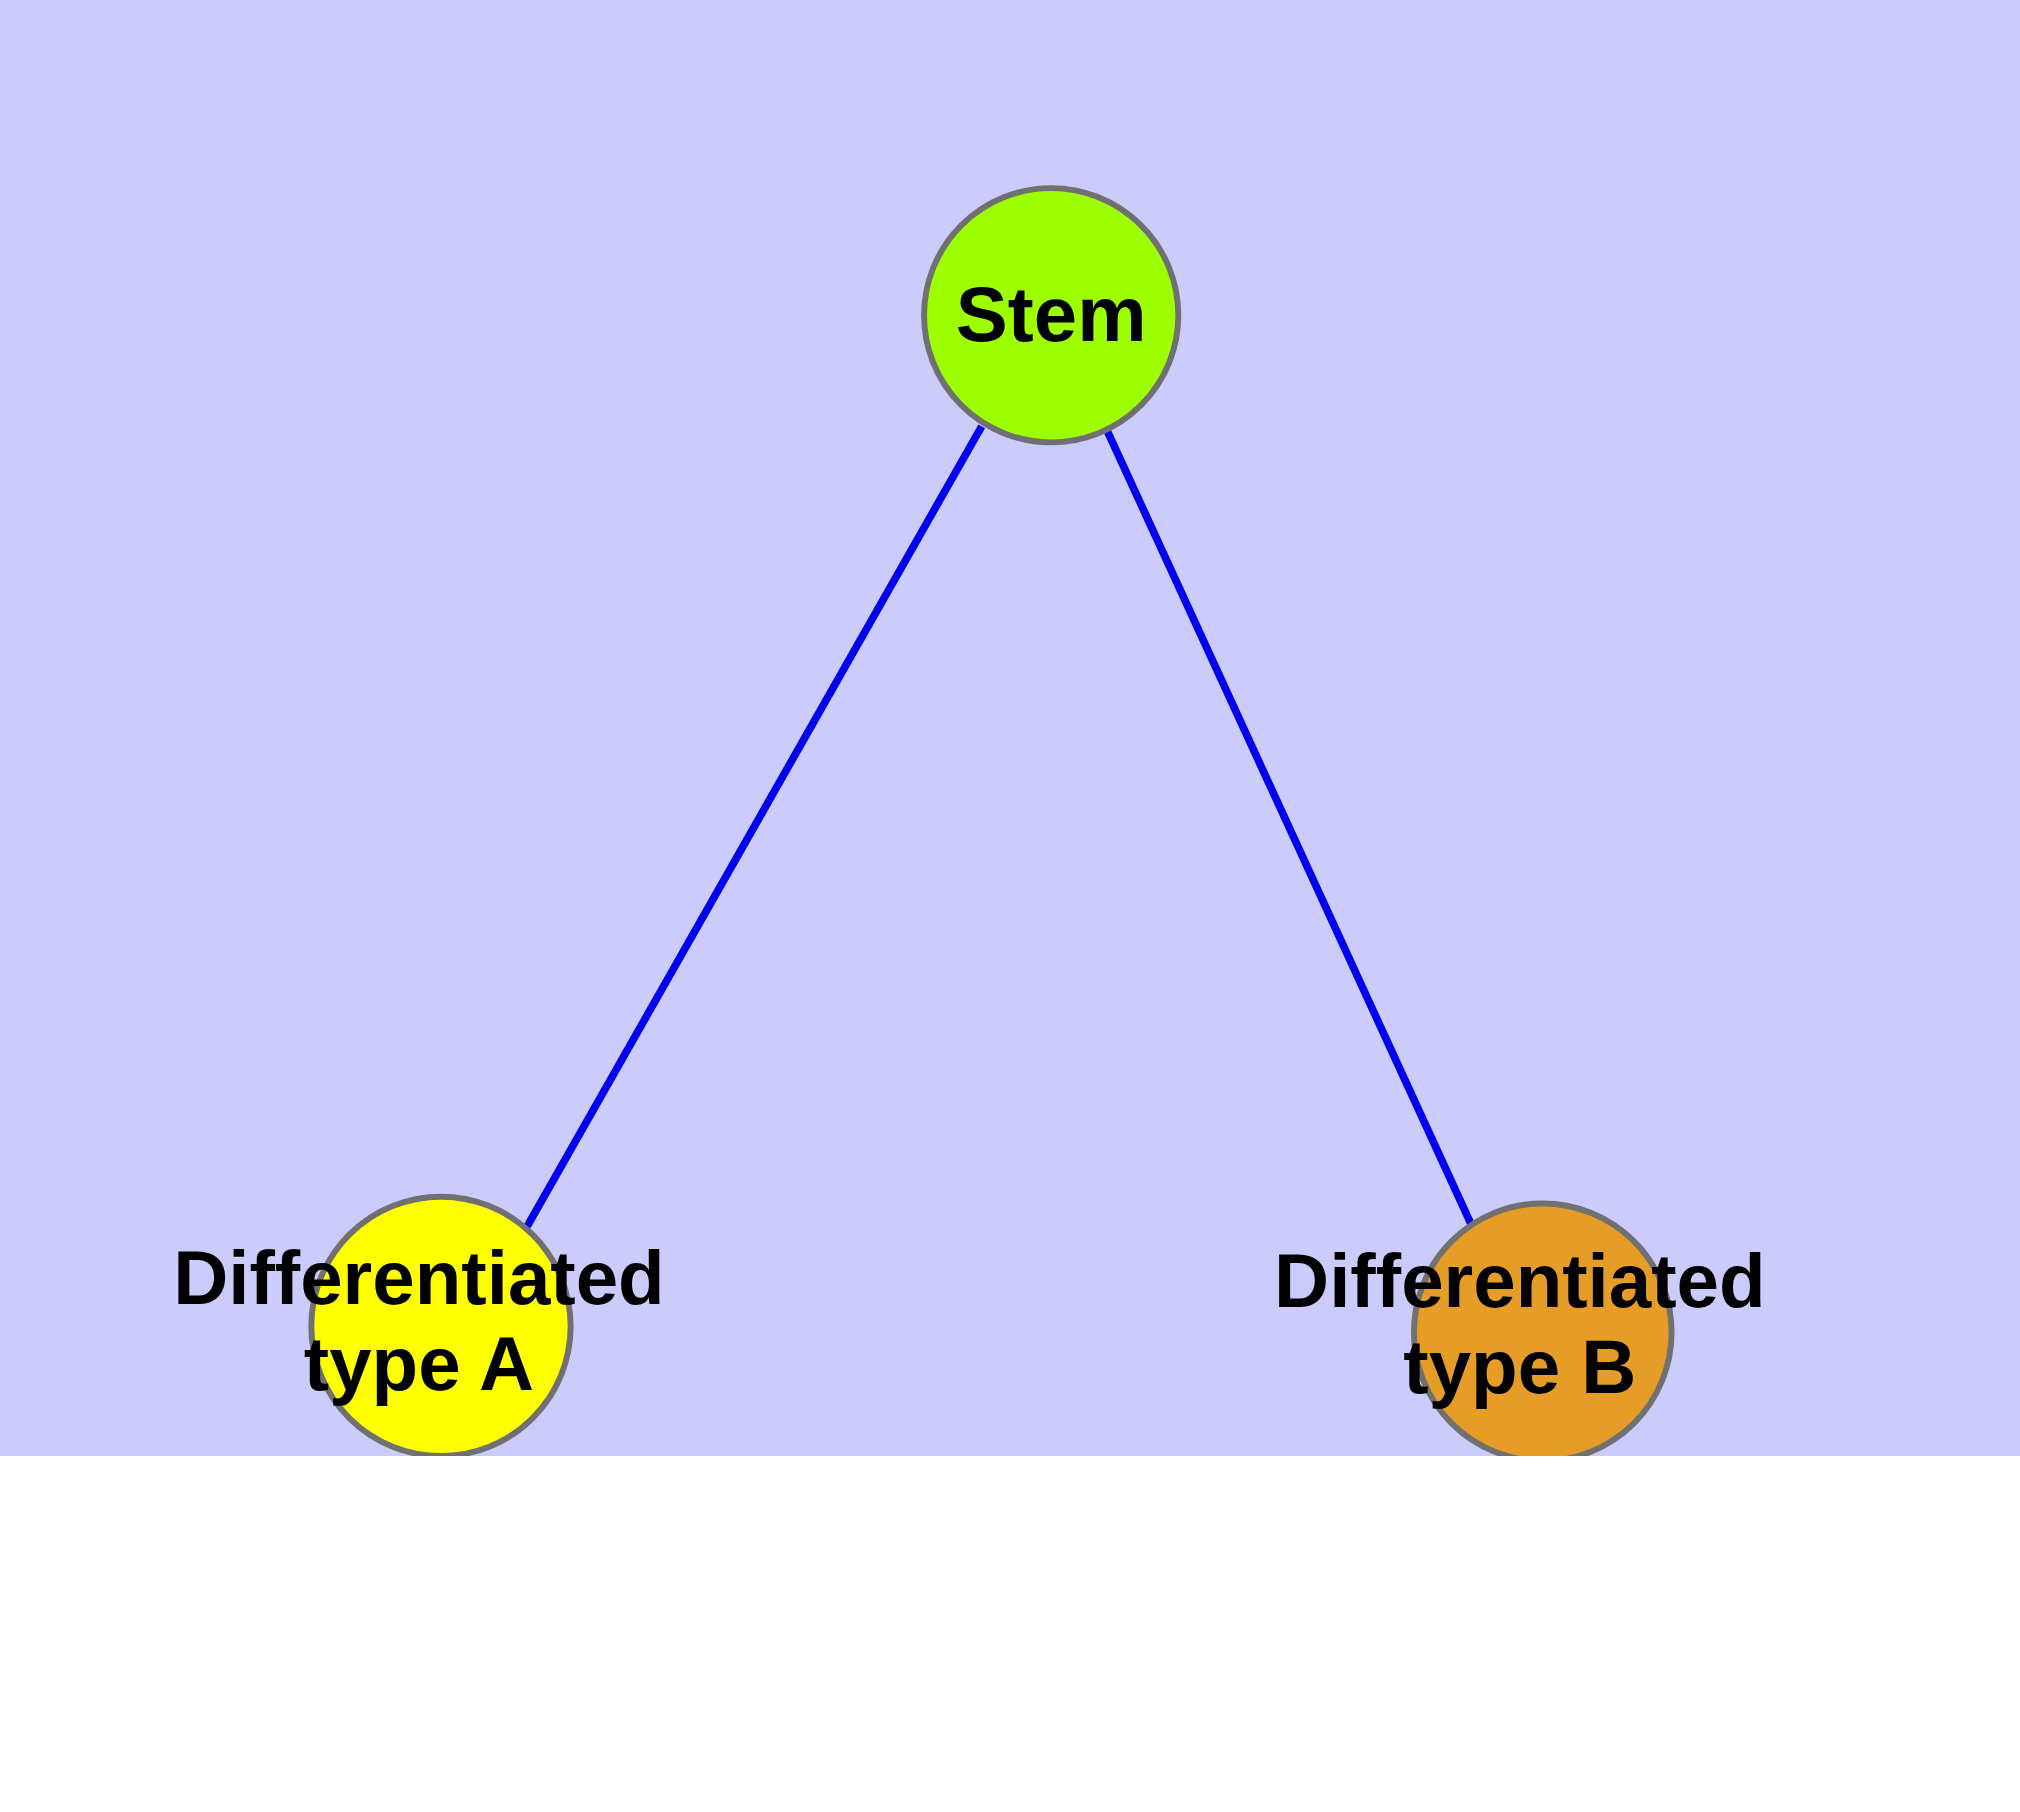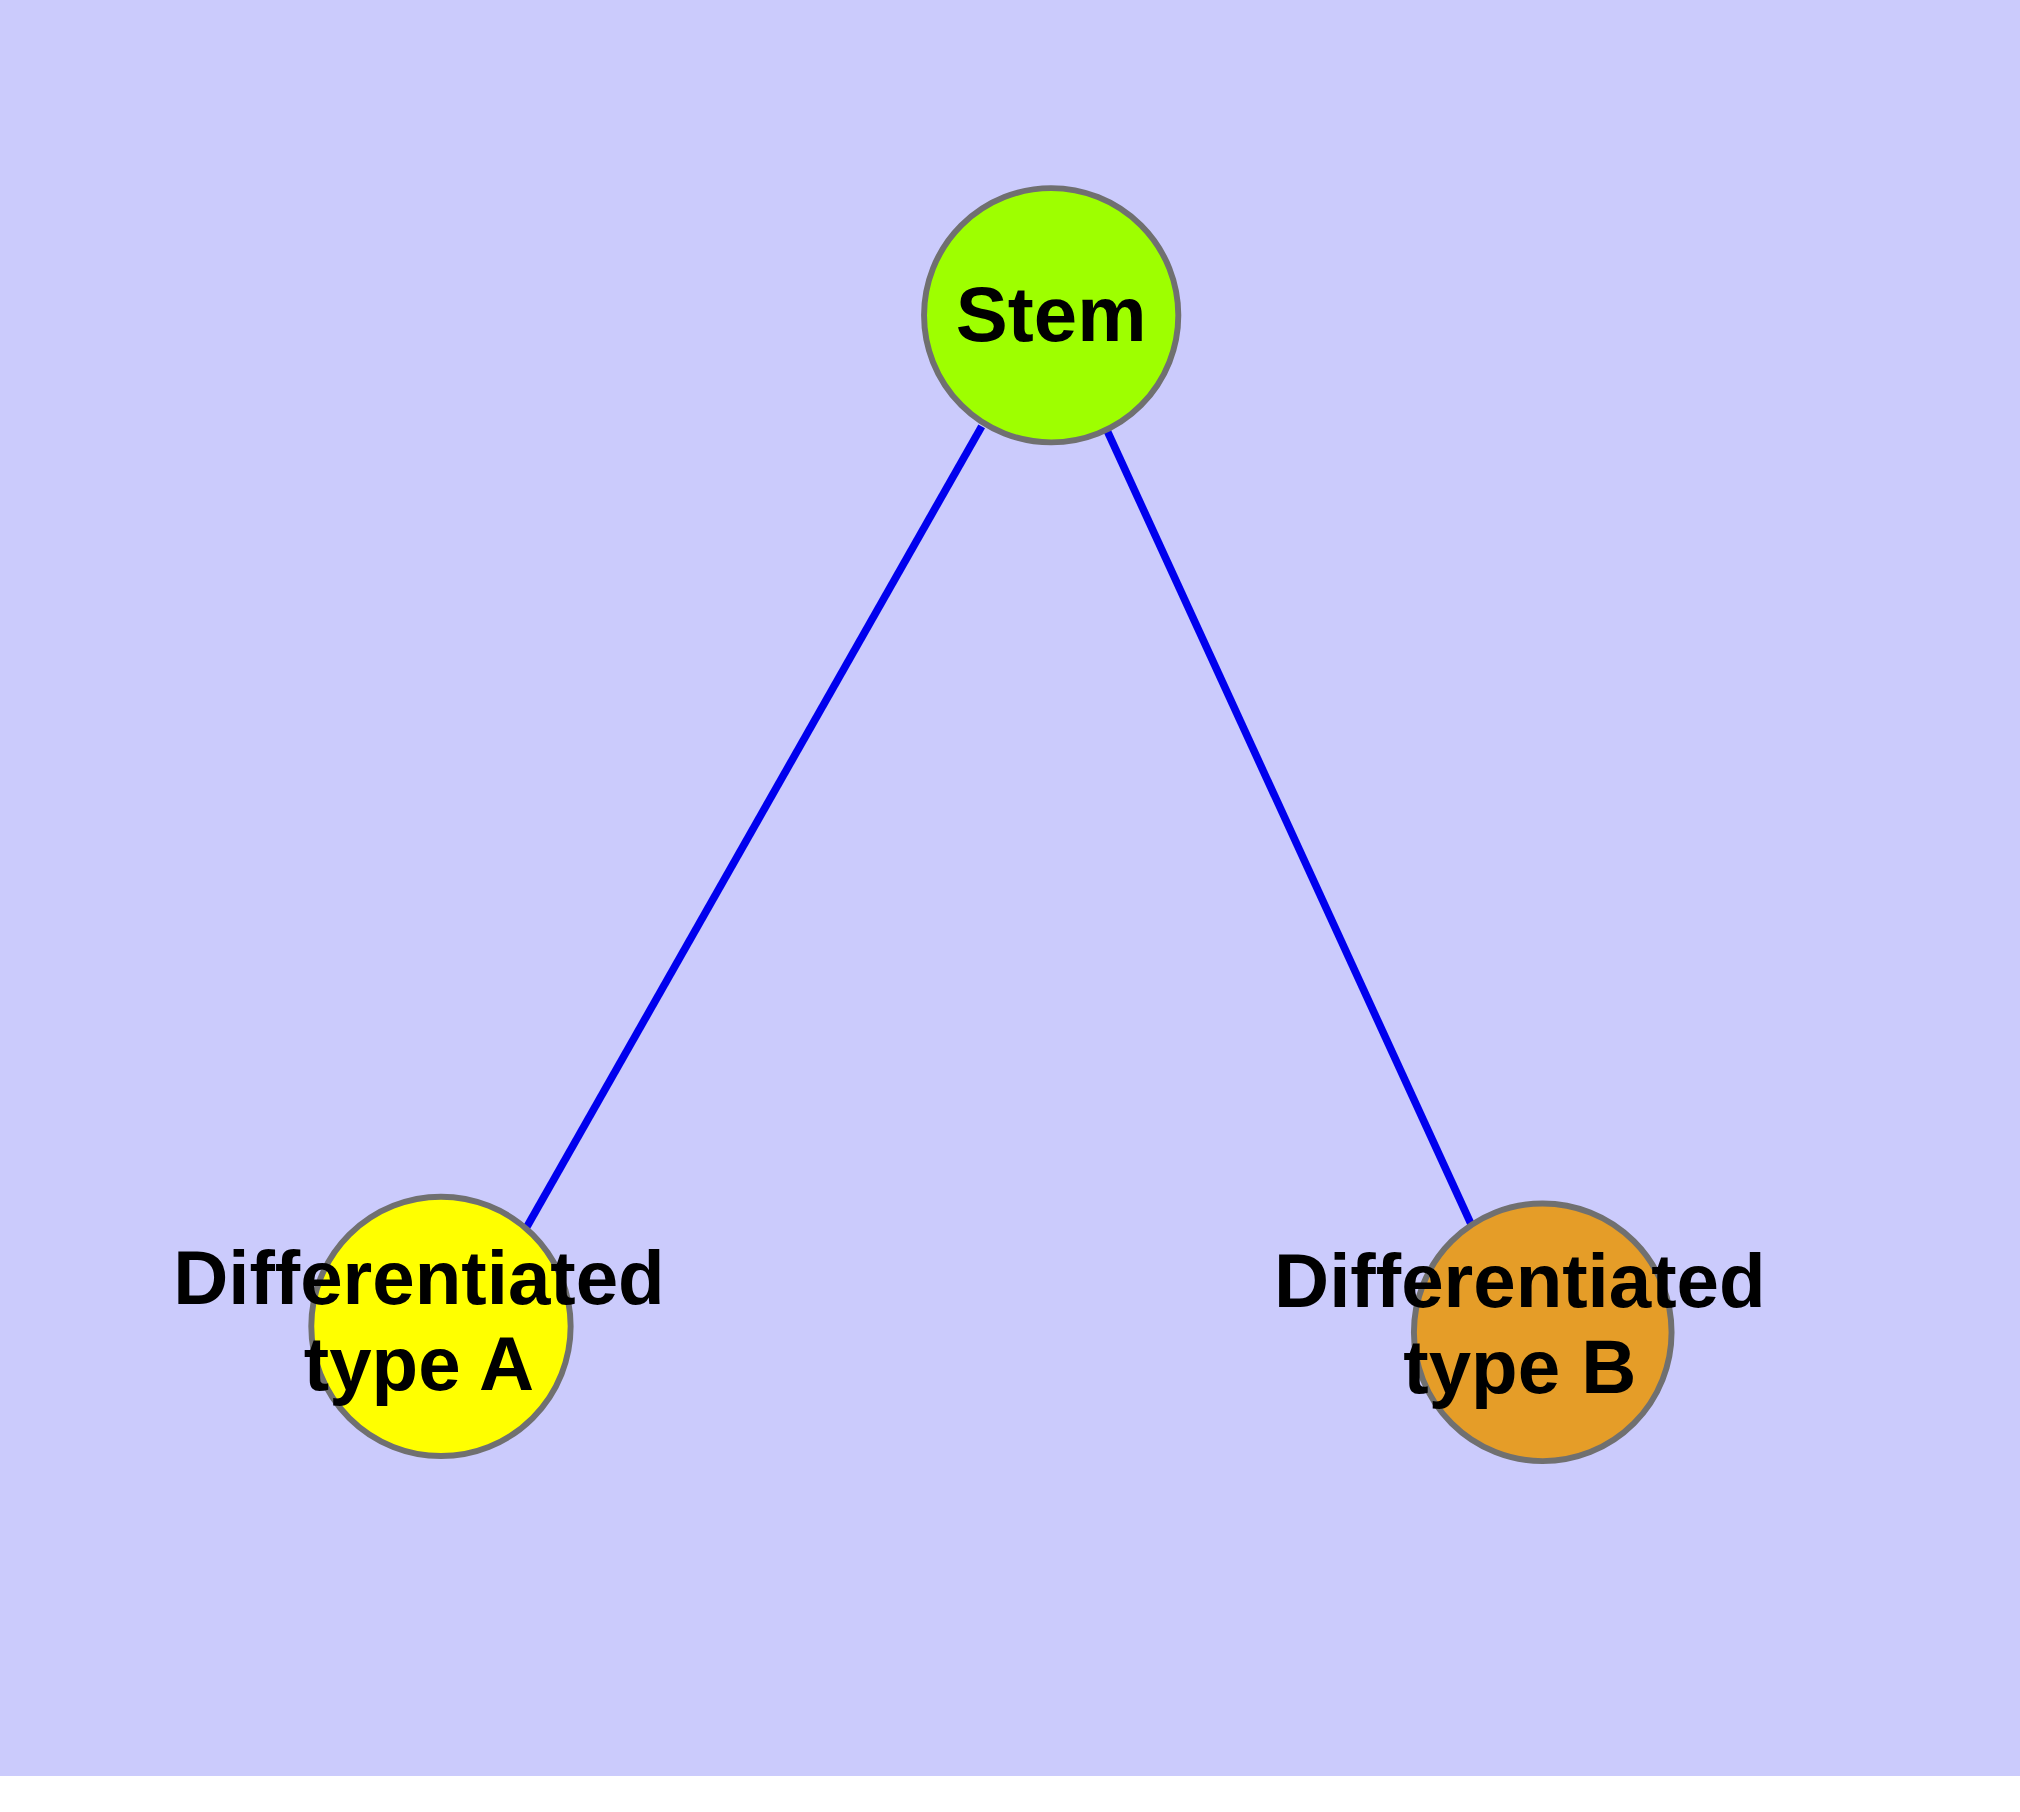--- a/index.html
+++ b/index.html
@@ -4,21 +4,21 @@
 <title>Cell differentiation graph</title>
 <style>
   html, body {
     margin: 0;
     padding: 0;
     background: #ffffff;
   }
   #canvas {
     position: relative;
     width: 2021px;
-    height: 1776px;
+    height: 1456px;
     overflow: hidden;
     font-family: "Liberation Sans", "DejaVu Sans", sans-serif;
   }
   #graph-svg {
     position: absolute;
     left: 0;
     top: 0;
     width: 2021px;
     height: 1812px;
     display: block;

